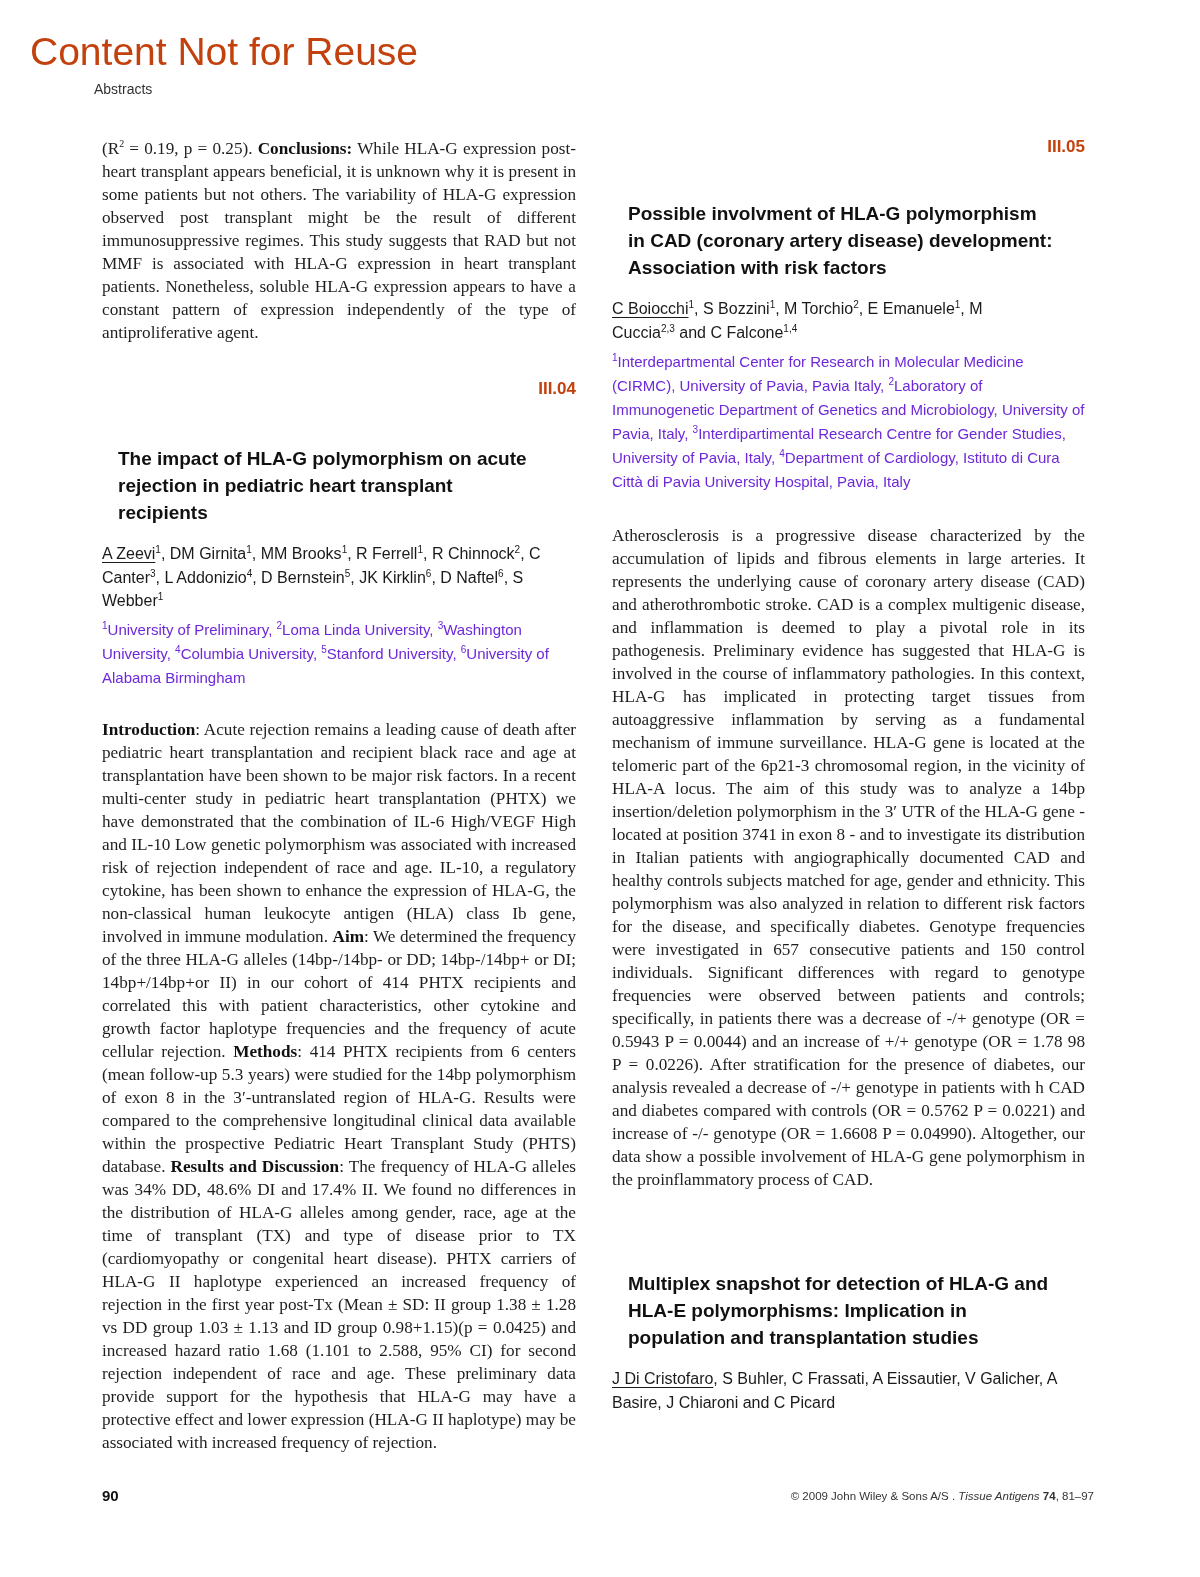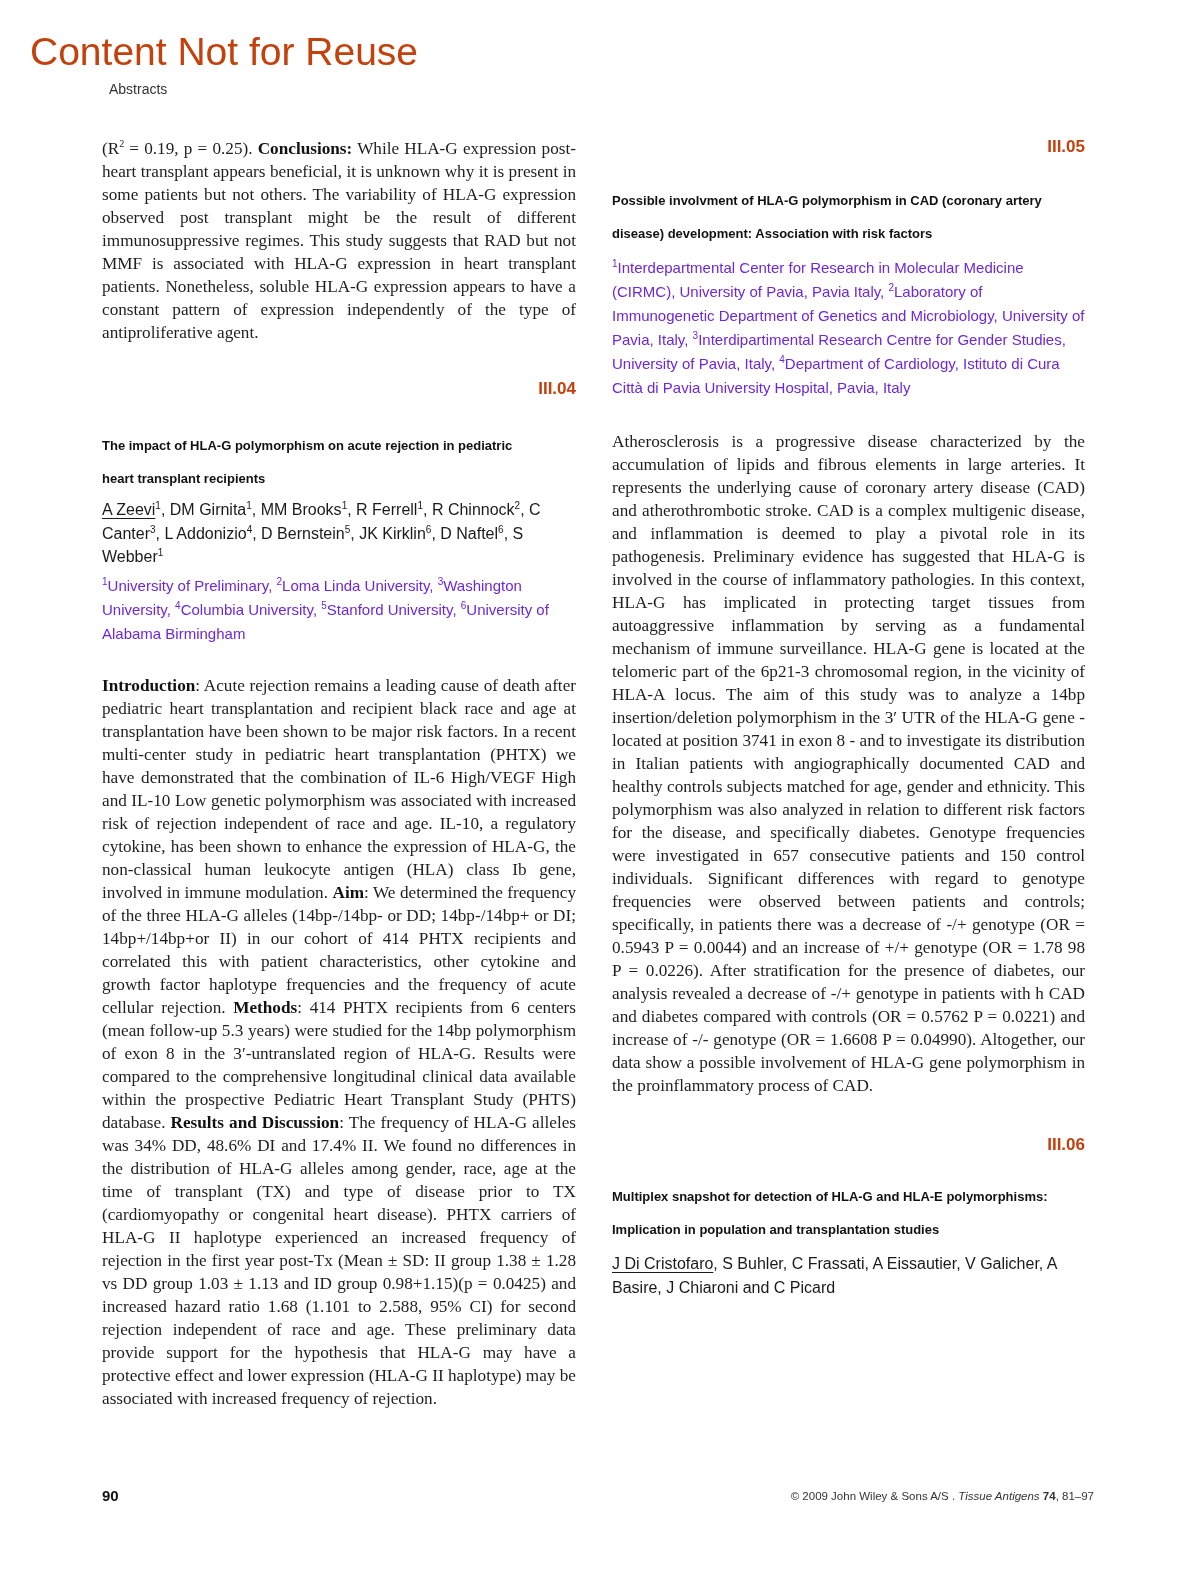--- a/index.html
+++ b/index.html
@@ -1,25 +1,25 @@
 <!DOCTYPE html>
 <html><head>
 <meta charset="utf-8">
 <style>
   html, body { margin: 0; padding: 0; background: #ffffff; }
   body { width: 1200px; height: 1577px; position: relative; overflow: hidden; color: #1a1a1a; }
   .watermark { position: absolute; left: 30px; top: 30px; font-family: "Liberation Sans", sans-serif; font-size: 39px; color: #c2410c; letter-spacing: 0px; }
-  .running-head { position: absolute; left: 109px; top: 81px; font-family: "Liberation Sans", sans-serif; font-size: 14px; color: #333; }
+  .running-head { position: absolute; left: 94px; top: 81px; font-family: "Liberation Sans", sans-serif; font-size: 14px; color: #333; }
   .col { position: absolute; top: 137px; width: 474px; }
   .col-left { left: 102px; }
   .col-right { left: 612px; width: 473px; }
   .body-text { font-family: "Liberation Serif", serif; font-size: 17.2px; line-height: 23px; text-align: justify; color: #1e1e1e; margin: 0; hyphens: manual; }
   .body-text b { font-weight: bold; color: #111; }
   .abs-id { font-family: "Liberation Sans", sans-serif; font-weight: bold; font-size: 17px; color: #c2410c; margin: 0; text-align: right; }
-  .abs-title { font-family: "Liberation Sans", sans-serif; font-weight: bold; font-size: 13px; line-height: 33px; color: #111; margin: 0; }
+  .abs-title { font-family: "Liberation Sans", sans-serif; font-weight: bold; font-size: 19px; line-height: 27px; color: #111; margin: 16px; }
   .authors { font-family: "Liberation Sans", sans-serif; font-size: 16px; line-height: 23.5px; color: #1a1a1a; margin: 0; }
   .authors u { text-decoration: underline; text-underline-offset: 3px; }
   .affil { font-family: "Liberation Sans", sans-serif; font-size: 15px; line-height: 24px; color: #6d28d9; margin: 0; }
   sup { font-size: 10px; line-height: 0; vertical-align: super; }
   .footer-left { position: absolute; left: 102px; top: 1487px; font-family: Liberation Sans, sans-serif; font-weight: bold; font-size: 15px; color: #111; }
   .footer-right { position: absolute; right: 106px; top: 1490px; font-family: "Liberation Sans", sans-serif; font-size: 11.5px; color: #333; padding-left: 10px; }
   .footer-right i { font-style: italic; }
   .footer-right b { font-weight: bold; }
 </style>
 </head>
@@ -39,26 +39,26 @@
   <p class="affil" id="affil-04" style="margin-top:5px"><sup>1</sup><span>University of Preliminary, </span><sup>2</sup><span>Loma Linda University, </span><sup>3</sup><span>Washington University, </span><sup>4</sup><span>Columbia University, </span><sup>5</sup><span>Stanford University, </span><sup>6</sup><span>University of Alabama Birmingham</span></p>
 
   <div style="height:28px"></div>
   <p class="body-text" id="body-04"><b>Introduction</b><span>: Acute rejection remains a leading cause of death after pediatric heart transplantation and recipient black race and age at transplantation have been shown to be major risk factors. In a recent multi-center study in pediatric heart transplantation (PHTX) we have demonstrated that the combination of IL-6 High/VEGF High and IL-10 Low genetic polymorphism was associated with increased risk of rejection independent of race and age. IL-10, a regulatory cytokine, has been shown to enhance the expression of HLA-G, the non-classical human leukocyte antigen (HLA) class Ib gene, involved in immune modulation. </span><b>Aim</b><span>: We determined the frequency of the three HLA-G alleles (14bp-/14bp- or DD; 14bp-/14bp+ or DI; 14bp+/14bp+or II) in our cohort of 414 PHTX recipients and correlated this with patient characteristics, other cytokine and growth factor haplotype frequencies and the frequency of acute cellular rejection. </span><b>Methods</b><span>: 414 PHTX recipients from 6 centers (mean follow-up 5.3 years) were studied for the 14bp polymorphism of exon 8 in the 3′-untranslated region of HLA-G. Results were compared to the comprehensive longitudinal clinical data available within the prospective Pediatric Heart Transplant Study (PHTS) database. </span><b>Results and Discussion</b><span>: The frequency of HLA-G alleles was 34% DD, 48.6% DI and 17.4% II. We found no differences in the distribution of HLA-G alleles among gender, race, age at the time of transplant (TX) and type of disease prior to TX (cardiomyopathy or congenital heart disease). PHTX carriers of HLA-G II haplotype experienced an increased frequency of rejection in the first year post-Tx (Mean ± SD: II group 1.38 ± 1.28 vs DD group 1.03 ± 1.13 and ID group 0.98+1.15)(p = 0.0425) and increased hazard ratio 1.68 (1.101 to 2.588, 95% CI) for second rejection independent of race and age. These preliminary data provide support for the hypothesis that HLA-G may have a protective effect and lower expression (HLA-G II haplotype) may be associated with increased frequency of rejection.</span></p>
 </div>
 
 <div class="col col-right">
   <p class="abs-id">III.05</p>
   <div style="height:27px"></div>
   <p class="abs-title" style="width:430px">Possible involvment of HLA-G polymorphism in CAD (coronary artery disease)  development: Association with risk factors</p>
+  <p class="authors" id="authors-05" style="margin-top:6px; width:410px"><u>C Boiocchi</u><sup>1</sup>, <span>S Bozzini</span><sup>1</sup>, <span>M Torchio</span><sup>2</sup>, <span>E Emanuele</span><sup>1</sup>, <span>M Cuccia</span><sup>2,3</sup> and <span>C Falcone</span><sup>1,4</sup></p>
   <p class="affil" id="affil-05" style="margin-top:6px"><sup>1</sup><span>Interdepartmental Center for Research in Molecular Medicine (CIRMC), University of Pavia, Pavia Italy, </span><sup>2</sup><span>Laboratory of Immunogenetic Department of Genetics and Microbiology, University of Pavia, Italy, </span><sup>3</sup><span>Interdipartimental Research Centre for Gender Studies, University of Pavia, Italy, </span><sup>4</sup><span>Department of Cardiology, Istituto di Cura Città di Pavia University Hospital, Pavia, Italy</span></p>
 
   <div style="height:30px"></div>
   <p class="body-text">Atherosclerosis is a progressive disease characterized by the accumulation of lipids and fibrous elements in large arteries. It represents the underlying cause of coronary artery disease (CAD) and atherothrombotic stroke. CAD is a complex multigenic disease, and inflammation is deemed to play a pivotal role in its pathogenesis. Preliminary evidence has suggested that HLA-G is involved in the course of inflammatory pathologies. In this context, HLA-G has implicated in protecting target tissues from autoaggressive inflammation by serving as a fundamental mechanism of immune surveillance. HLA-G gene is located at the telomeric part of the 6p21-3 chromosomal region, in the vicinity of HLA-A locus. The aim of this study was to analyze a 14bp insertion/deletion polymorphism in the 3′ UTR of the HLA-G gene - located at position 3741 in exon 8 - and to investigate its distribution in Italian patients with angiographically documented CAD and healthy controls subjects matched for age, gender and ethnicity. This polymorphism was also analyzed in relation to different risk factors for the disease, and specifically diabetes. Genotype frequencies were investigated in 657 consecutive patients and 150 control individuals. Significant differences with regard to genotype frequencies were observed between patients and controls; specifically, in patients there was a decrease of -/+ genotype (OR =  0.5943 P = 0.0044) and an increase of +/+ genotype (OR =  1.78 98 P = 0.0226). After stratification for the presence of diabetes, our analysis revealed a decrease of -/+ genotype in patients with h CAD and diabetes compared with controls (OR =  0.5762 P = 0.0221) and increase of -/- genotype (OR = 1.6608 P = 0.04990). Altogether, our data show a possible involvement of HLA-G gene polymorphism in the proinflammatory process of CAD.</p>
 
   <div style="height:38px"></div>
-  <p class="abs-id">III.06</p>
   <div style="height:25px"></div>
   <p class="abs-title">Multiplex snapshot for detection of HLA-G and HLA-E polymorphisms: Implication in population and transplantation studies</p>
   <p class="authors" style="margin-top:6px"><u>J Di Cristofaro</u><span>, S Buhler, C Frassati, A Eissautier, V Galicher, A Basire, J Chiaroni and C Picard</span></p>
 </div>
 
 <div class="footer-left">90</div>
 <div class="footer-right"><span>© 2009 John Wiley &amp; Sons A/S . </span><i>Tissue Antigens</i> <b>74</b><span>, 81–97</span></div>
 
 </body></html>

